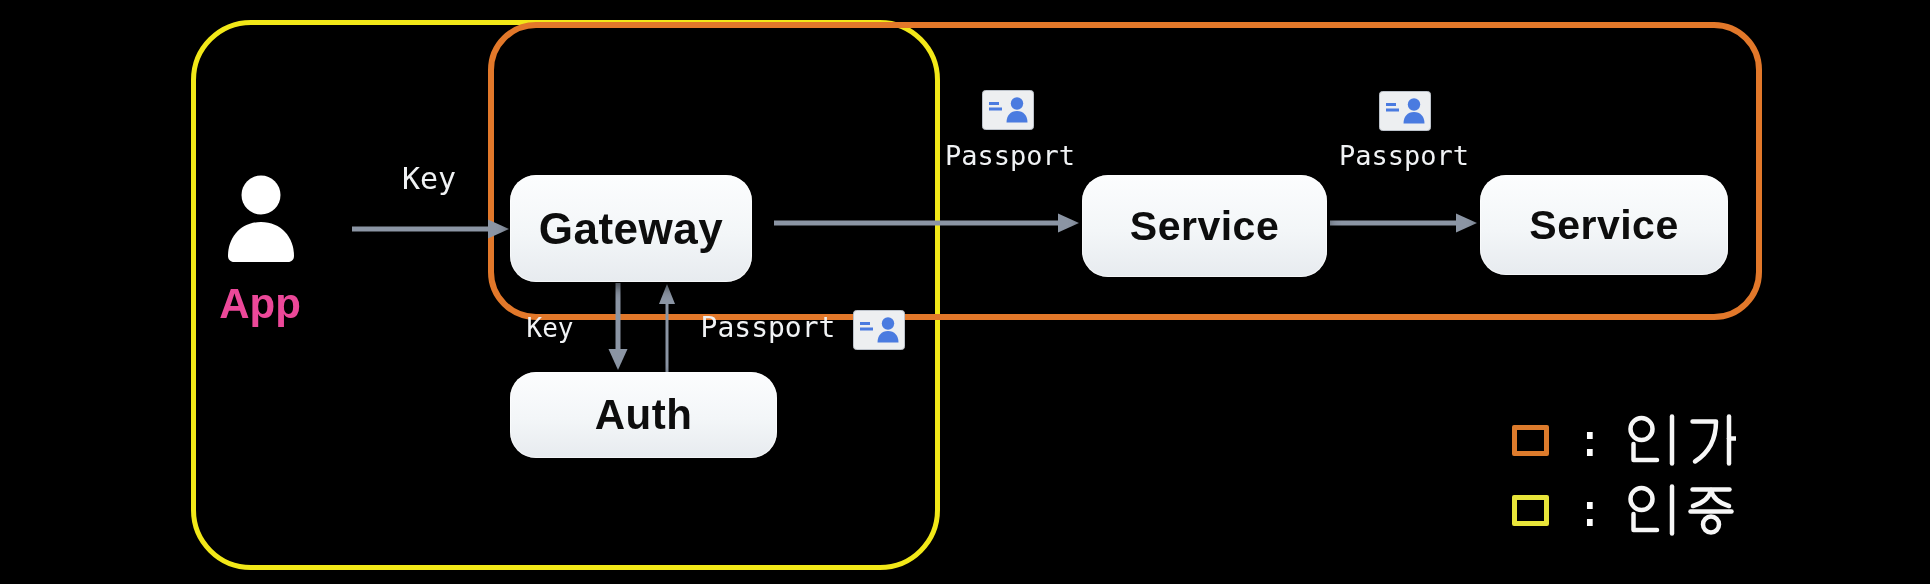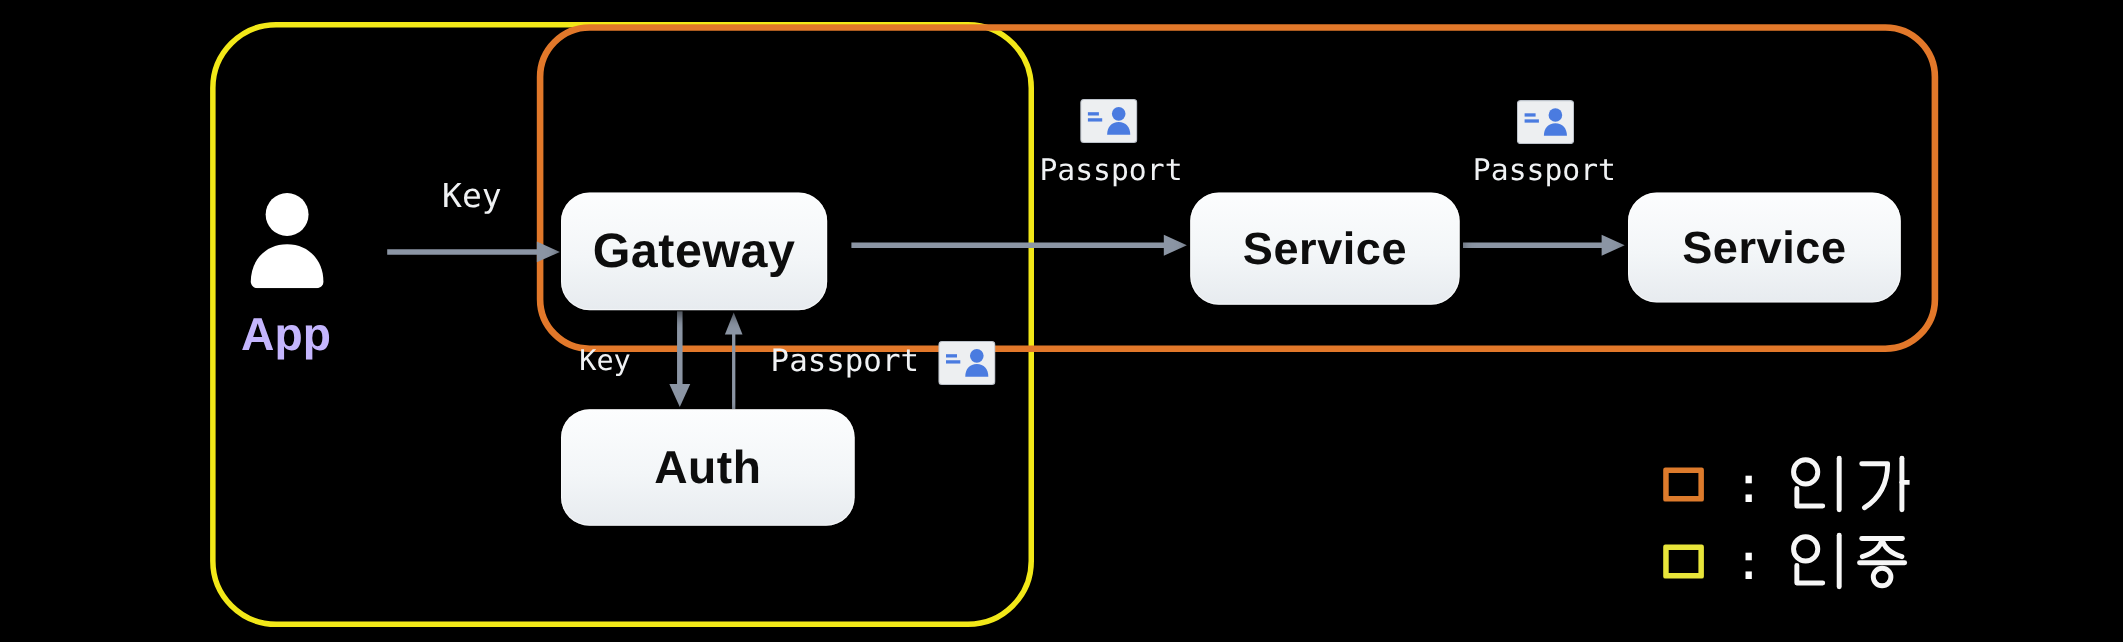--- a/index.html
+++ b/index.html
@@ -14,25 +14,25 @@
   
   svg.arrows{position:absolute;left:0;top:0;z-index:3;pointer-events:none;}
   
   .node{position:absolute;display:flex;align-items:center;justify-content:center;
         background:linear-gradient(180deg,#fcfdfe 0%,#f3f6f8 55%,#e7ebef 100%);
         border-radius:26px;box-shadow:0 5px 12px rgba(0,0,0,.6), inset 0 0 0 1px rgba(255,255,255,.55);
         color:#0d0d0d;font-weight:bold;z-index:4;letter-spacing:.5px;}
   .node-gateway{left:510px;top:175px;width:242px;height:107px;font-size:44px;}
   .node-service1{left:1082px;top:175px;width:245px;height:102px;font-size:41px;}
   .node-service2{left:1480px;top:175px;width:248px;height:100px;font-size:41px;}
-  .node-auth{left:510px;top:372px;width:267px;height:106px;font-size:42px;}
+  .node-auth{left:510px;top:372px;width:267px;height:86px;font-size:42px;}
   
   .actor-icon{position:absolute;left:217px;top:172px;z-index:4;}
   .actor-label{position:absolute;left:199px;top:280px;width:122px;text-align:center;
-               color:#c4b5fd;font-weight:bold;font-size:42px;z-index:4;}
+               color:#ec4899;font-weight:bold;font-size:42px;z-index:4;}
   
   .edge-label{position:absolute;font-family:"DejaVu Sans Mono","Liberation Mono",monospace;
               color:#f0f2f4;text-align:center;z-index:4;}
   .lbl-key1{left:369px;top:161px;width:120px;font-size:30px;}
   .lbl-pass1{left:910px;top:140px;width:200px;font-size:27px;}
   .lbl-pass2{left:1304px;top:140px;width:200px;font-size:27px;}
   .lbl-key2{left:500px;top:313px;width:100px;font-size:26px;}
   .lbl-pass3{left:668px;top:311px;width:200px;font-size:28px;}
   .passport-icon{position:absolute;z-index:4;}
   .pass-ic1{left:982px;top:90px;}

